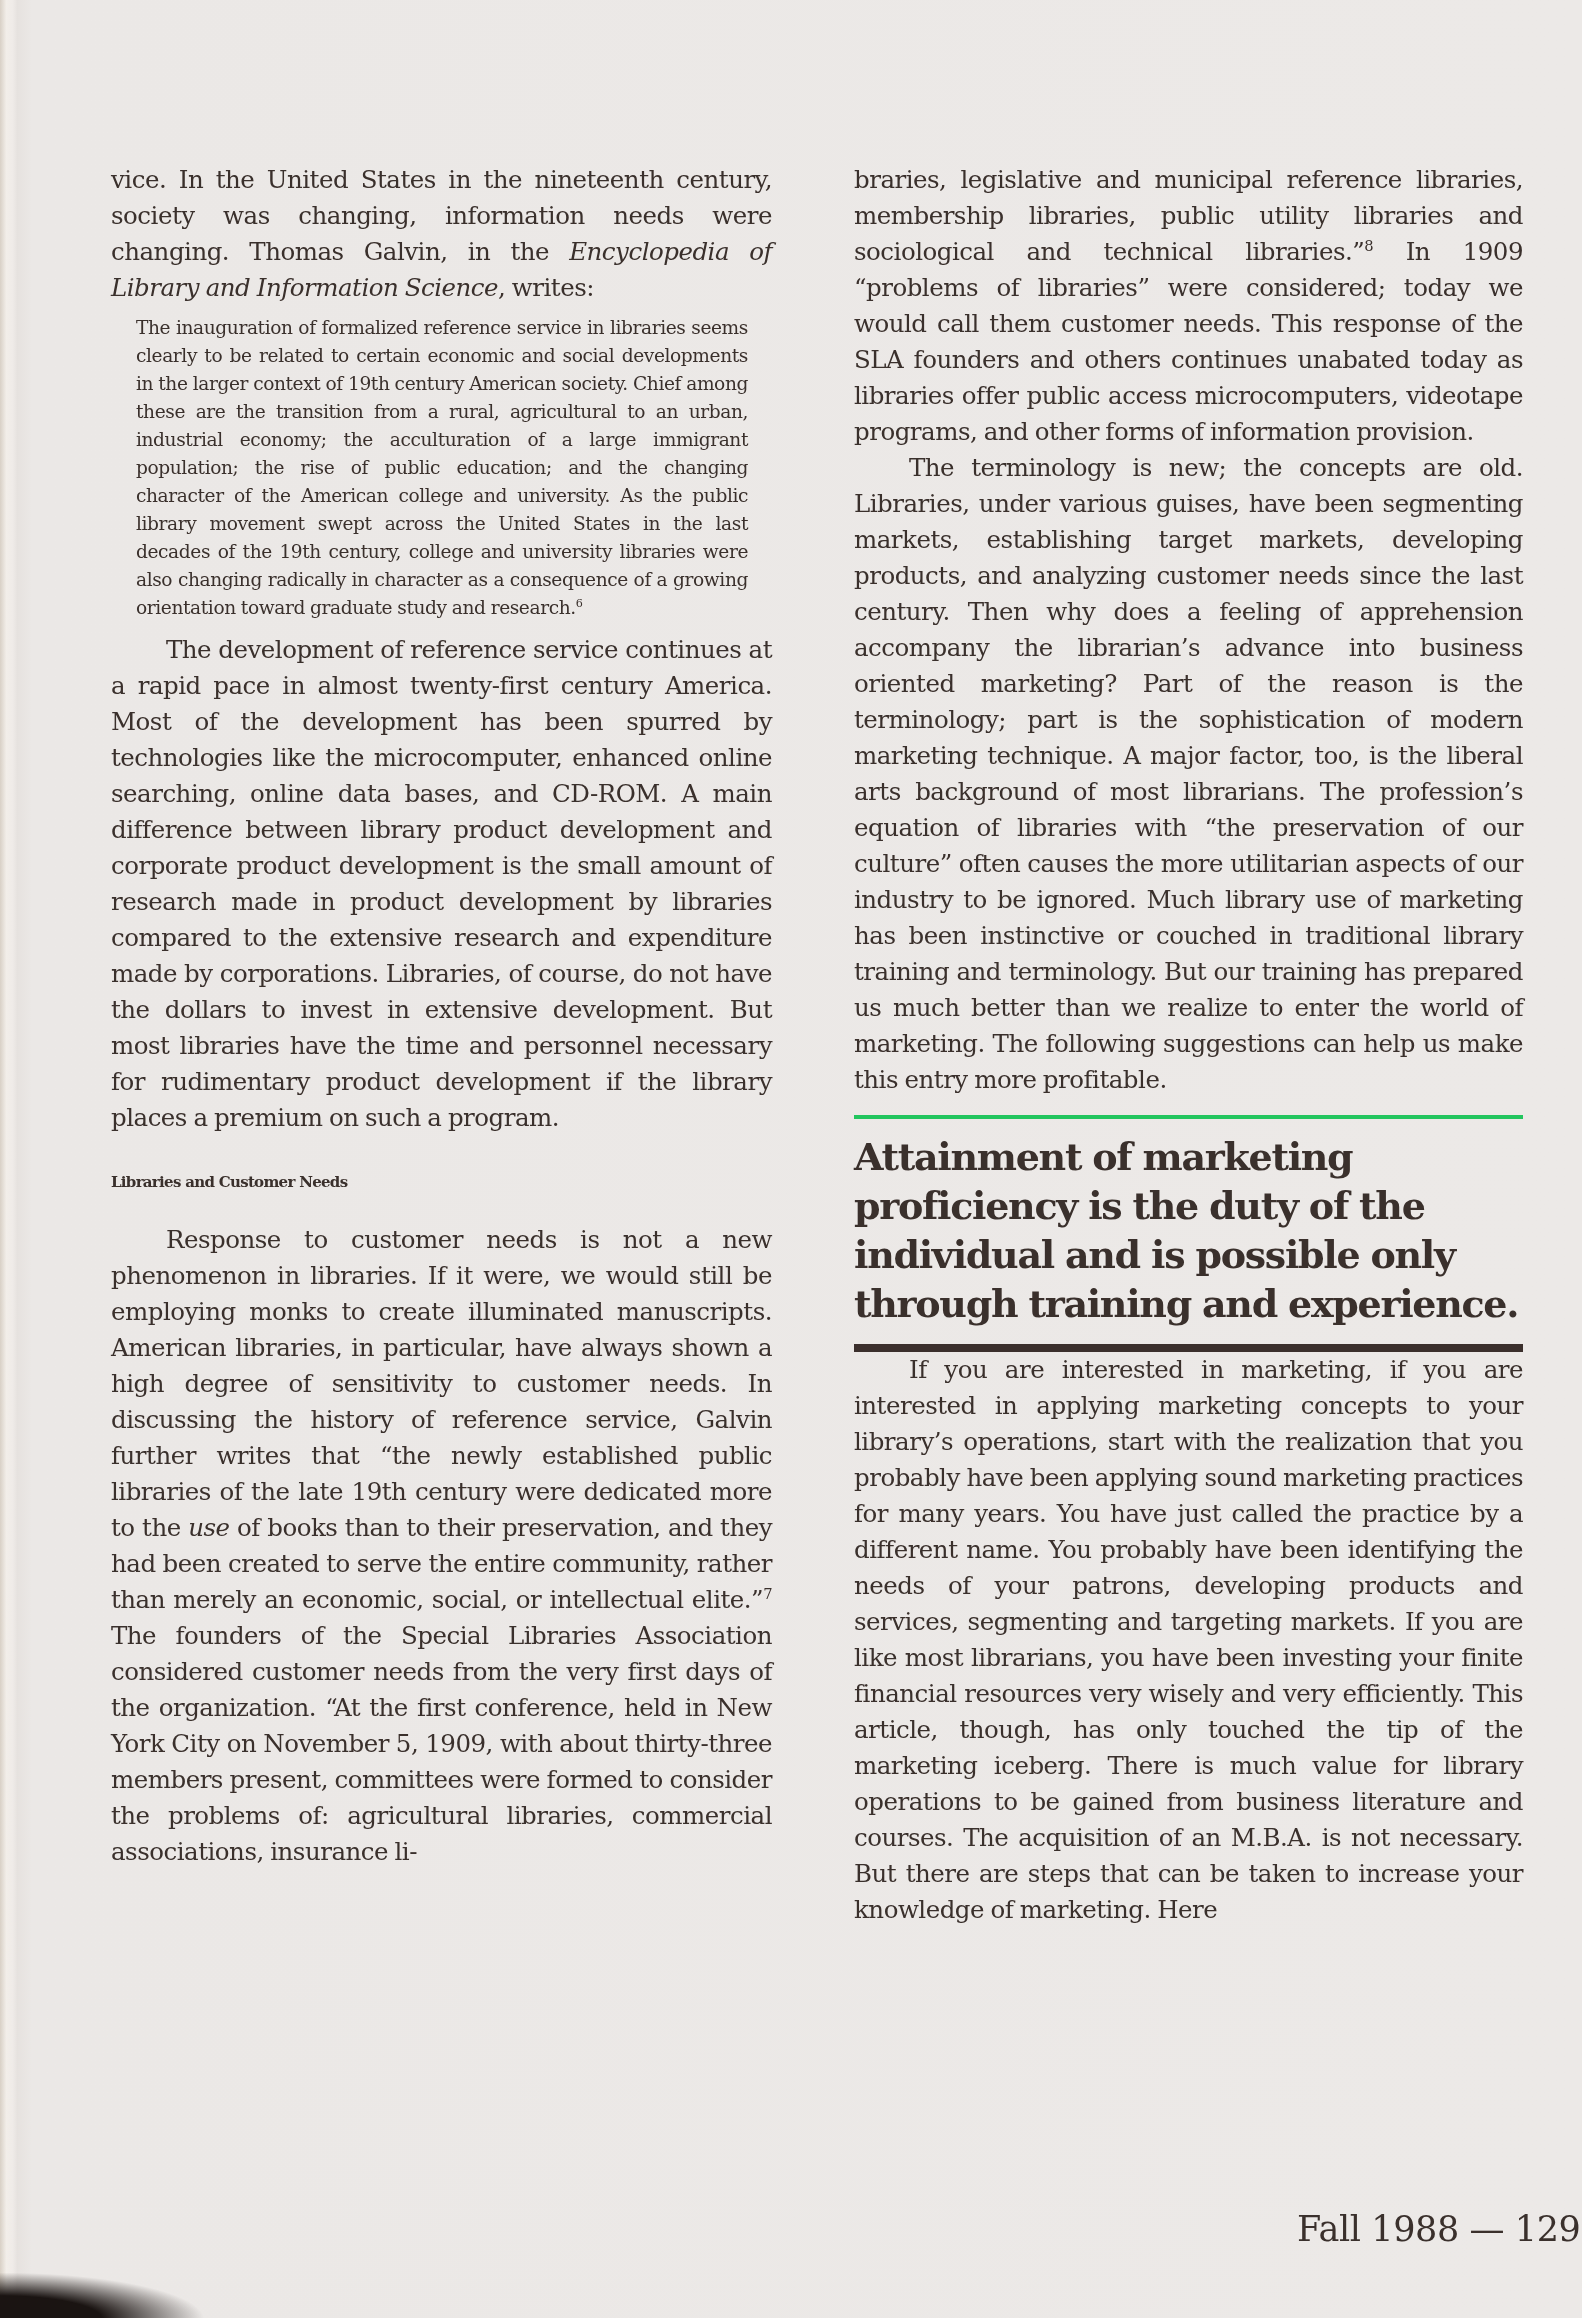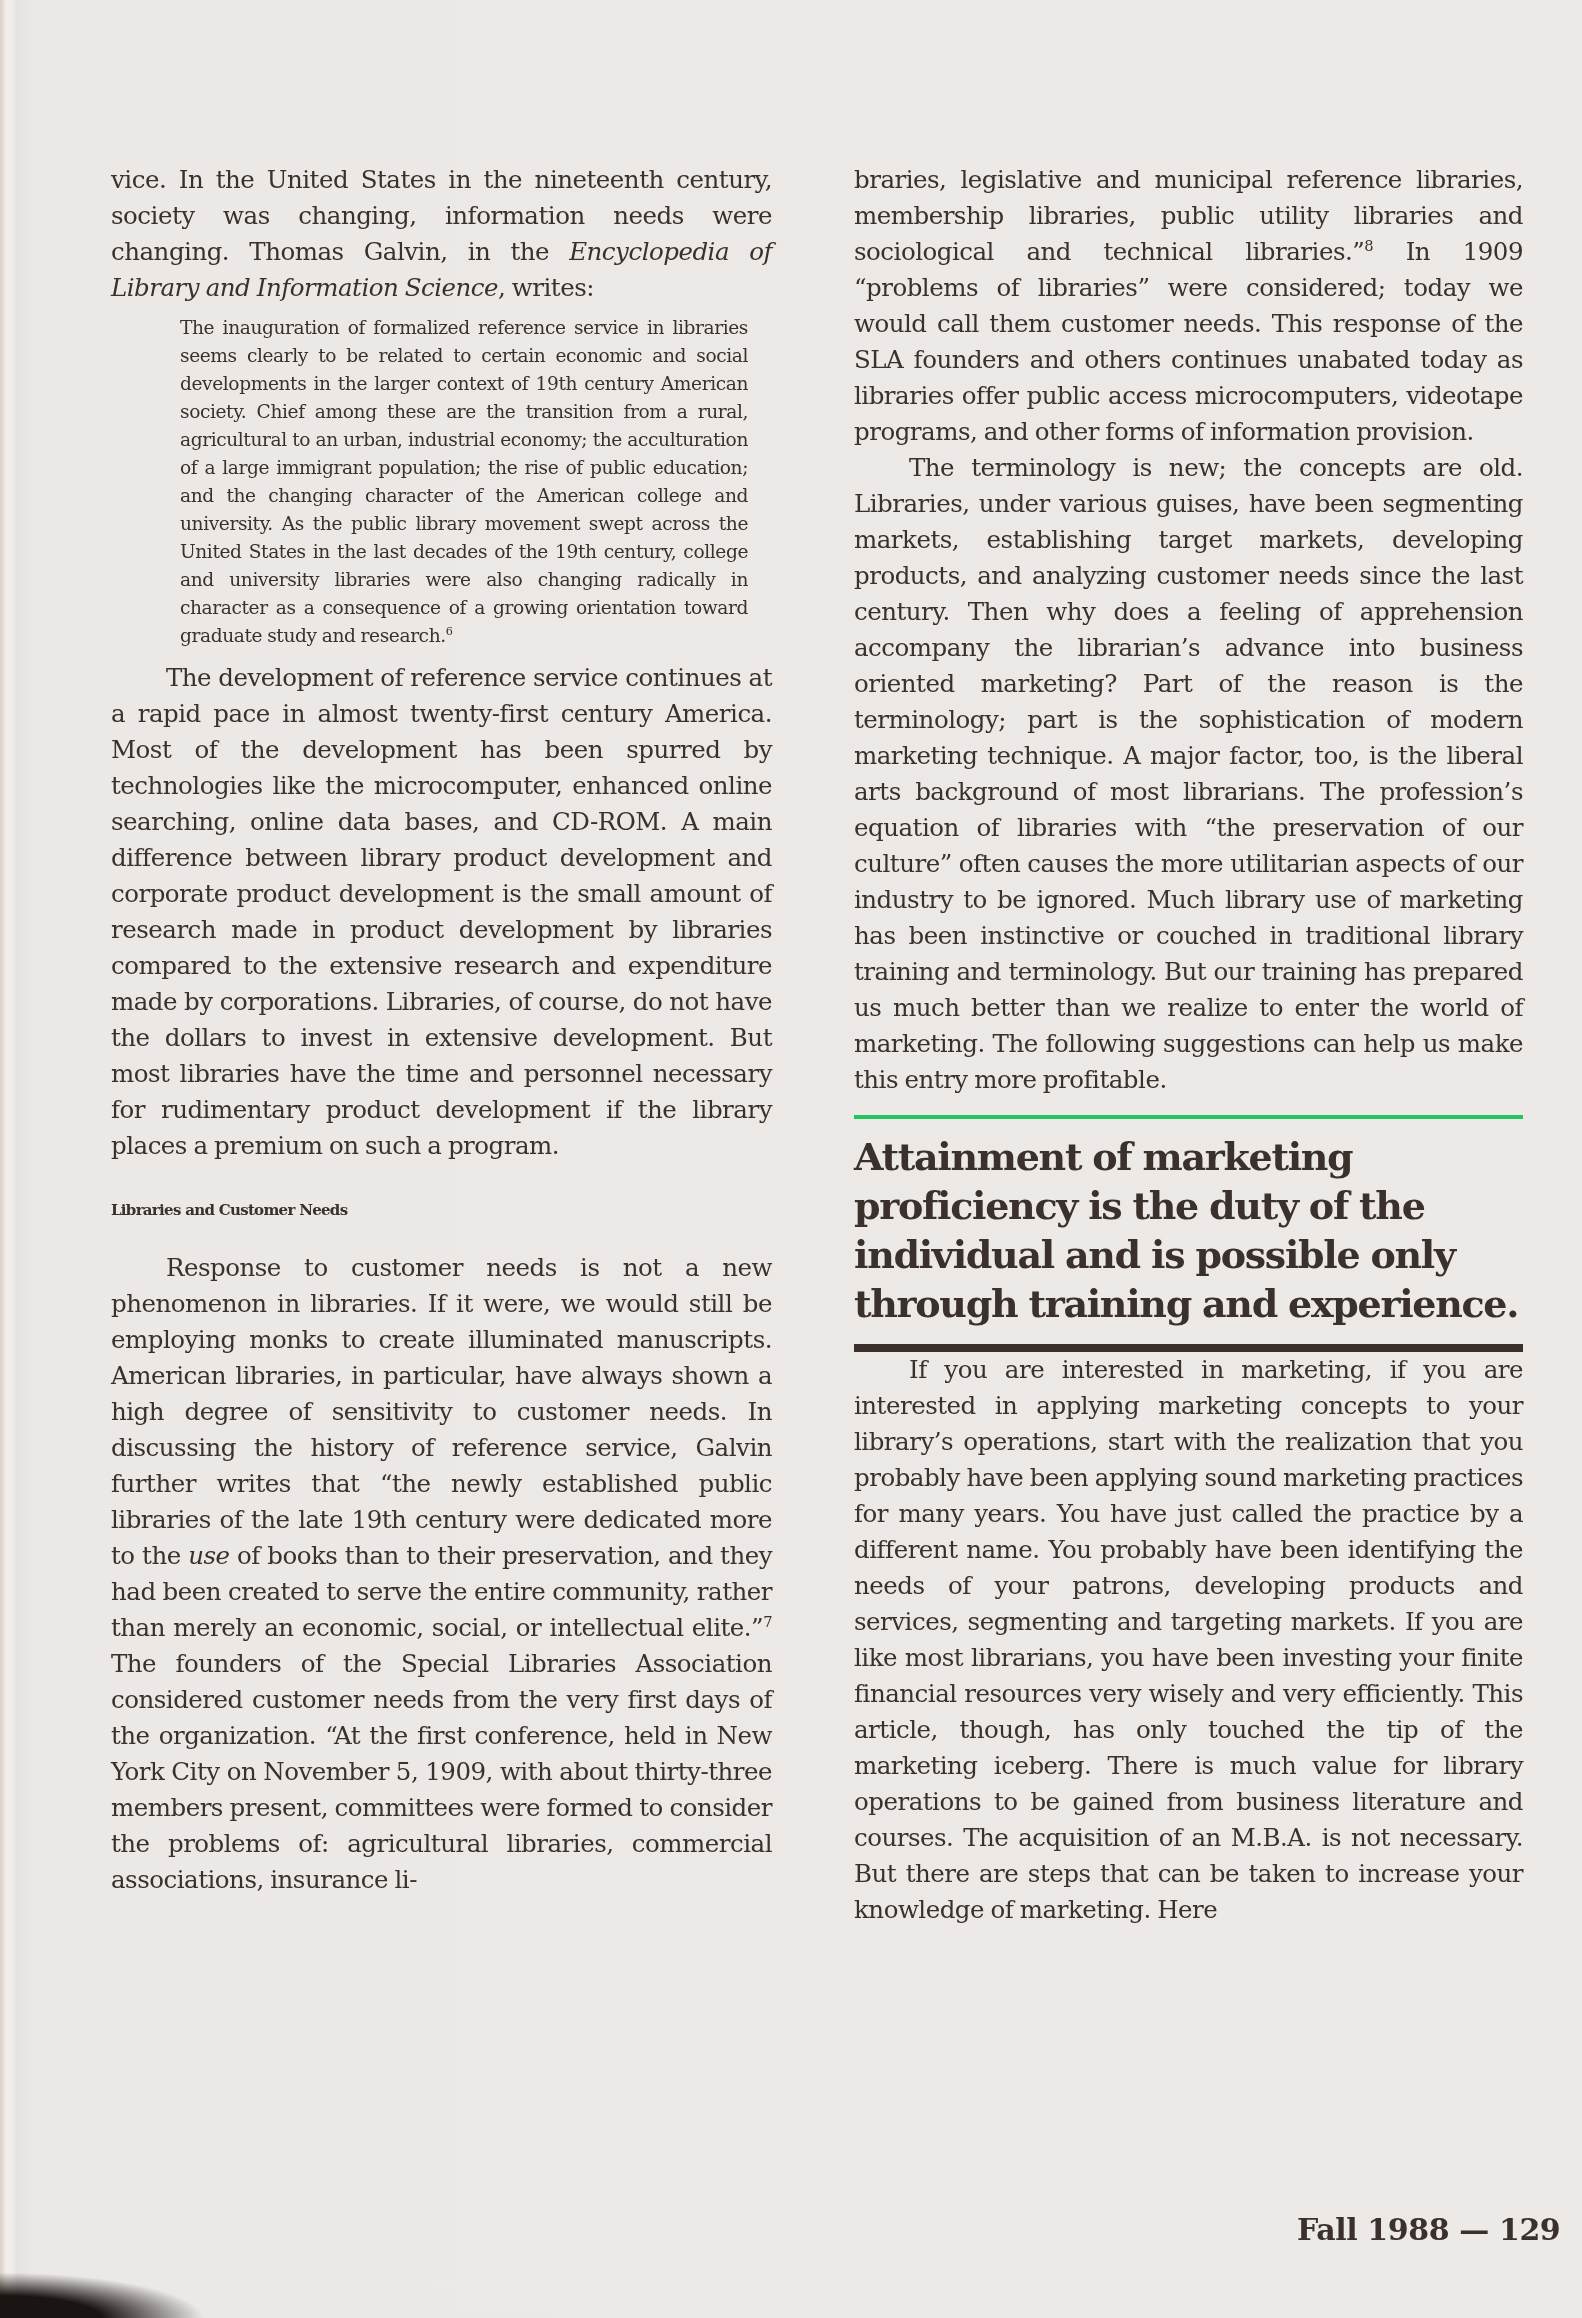--- a/index.html
+++ b/index.html
@@ -25,21 +25,21 @@
   }
   .col.left  { left: 111px;  width: 661px; }
   .col.right { left: 854px; width: 669px; }
   p { margin: 0; font-size: 24.5px; line-height: 36px; letter-spacing: -0.5px; word-spacing: -0.8px; }
   p.indent { text-indent: 55px; }
   p.noindent { text-indent: 0; }
   .blockquote {
     margin: 8px 24px 9.5px 25px;
   }
   .blockquote p {
-    font-size: 18.6px; line-height: 28px; letter-spacing: -0.4px; word-spacing: -0.4px; margin-left: 44px;
+    font-size: 18.6px; line-height: 28px; letter-spacing: -0.4px; word-spacing: -0.4px;
   }
   sup { font-size: 60%; line-height: 0; vertical-align: 0.6em; }
   em { font-style: italic; }
   h3.subhead {
     margin: 30px 0 24px 0;
     font-size: 15px; line-height: 32px; font-weight: bold;
     letter-spacing: -0.7px;
   }
   .pullquote {
     margin: 17.4px 0 0 0;
@@ -47,23 +47,22 @@
     border-bottom: 8px solid #3b2f2c;
     padding: 12.7px 0 16px 0;
   }
   .pullquote .pq-text {
     font-size: 38px; line-height: 49px; font-weight: bold;
     letter-spacing: -1.3px; text-align: left; margin: 0;
   }
   h3.subhead.right-sub { margin: 24px 0 24px 0; }
   .footer {
     position: absolute; left: 1297px; top: 2212px;
-    font-size: 30px; line-height: 35px; letter-spacing: -0.4px;
+    font-size: 35px; line-height: 35px; letter-spacing: -0.4px;
     color: #3a302c;
-    font-weight: bold;
   }
 </style>
 </head>
 <body>
 
 <div class="page"></div>
 <div class="spine-shadow"></div>
 
 <div class="col left">
   <p class="noindent"><span>vice. In the United States in the nineteenth century, society was changing, information needs were changing. Thomas Galvin, in the </span><em>Encyclopedia of Library and Information Science</em><span>, writes:</span></p>

